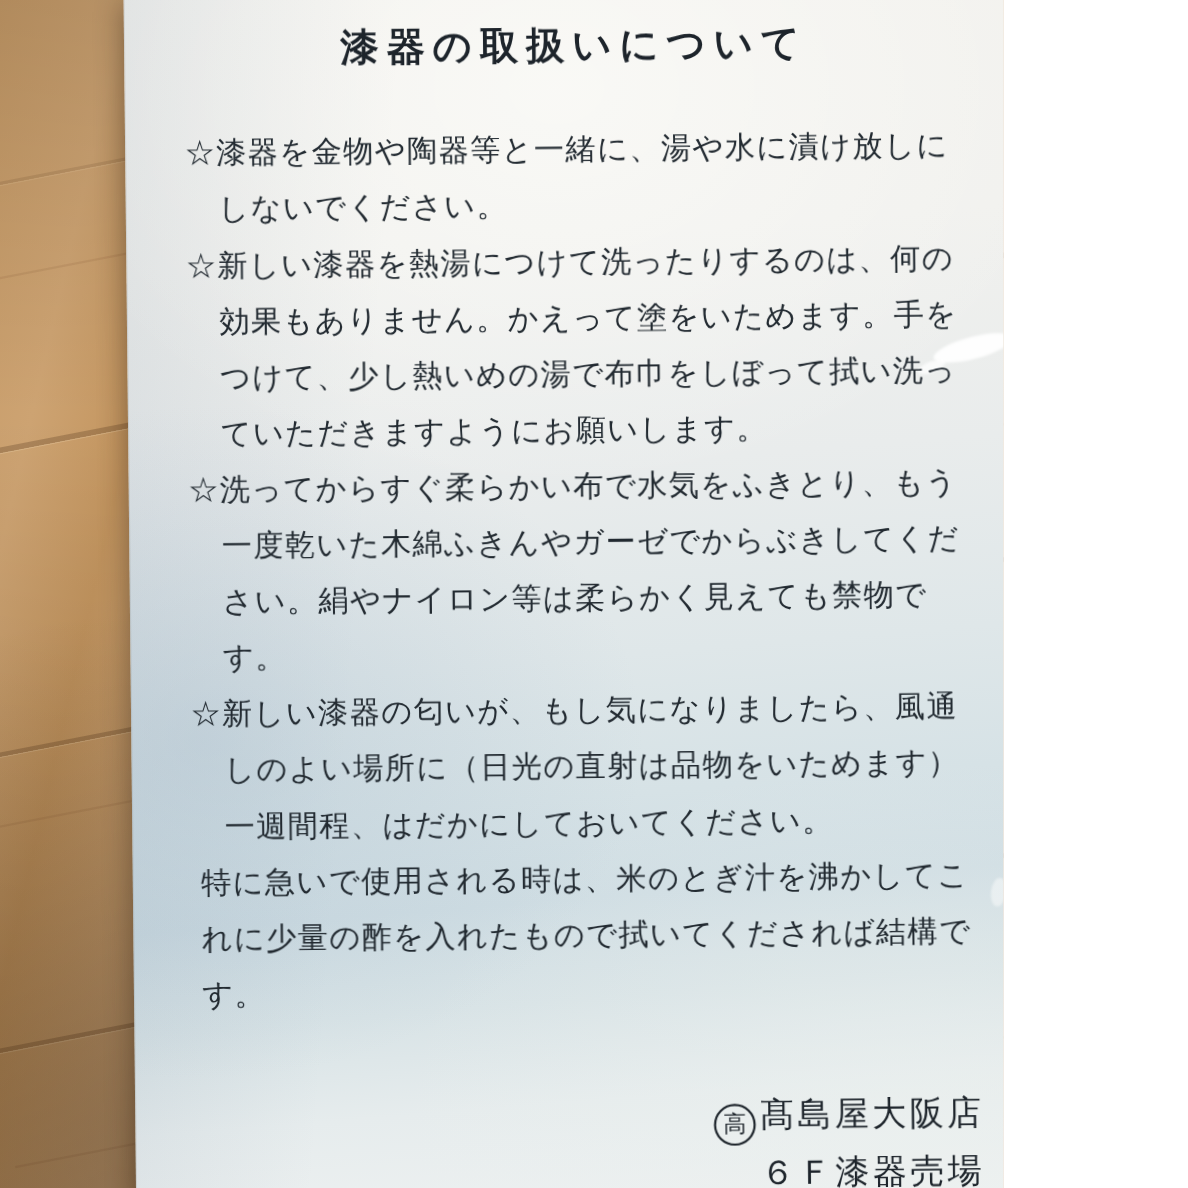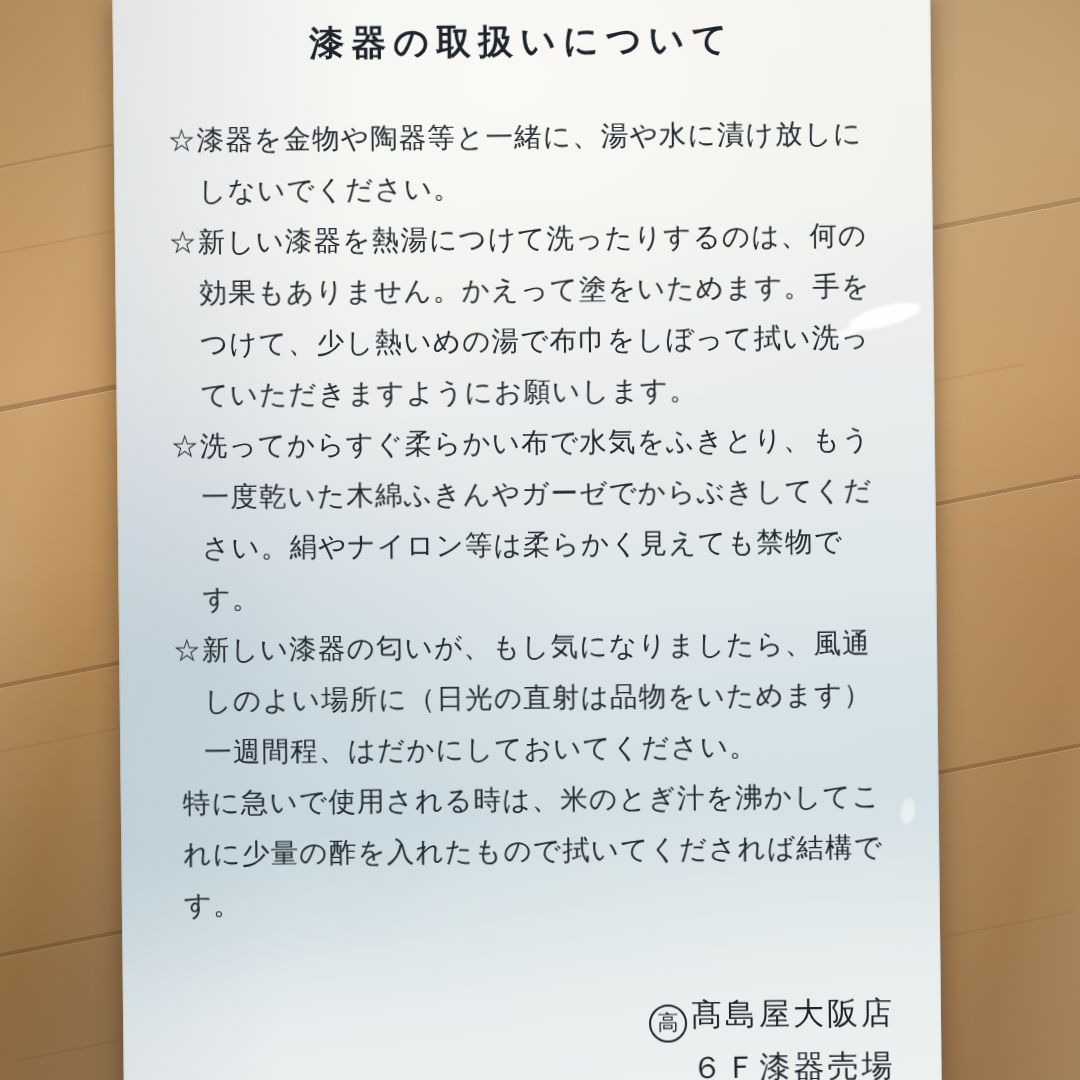--- a/index.html
+++ b/index.html
@@ -7,21 +7,21 @@
     padding: 0;
     width: 1080px;
     height: 1080px;
     overflow: hidden;
     font-family: "DejaVu Sans", sans-serif;
   }
 
   
   #scene {
     position: relative;
-    width: 1080px;
+    width: 912px;
     height: 1080px;
     background:
       linear-gradient(103deg,
         #c59a67 0%,
         #cda372 10%,
         #c3955f 18%,
         #d0a97d 30%,
         #c79c6b 44%,
         #bf9060 56%,
         #cba475 68%,

